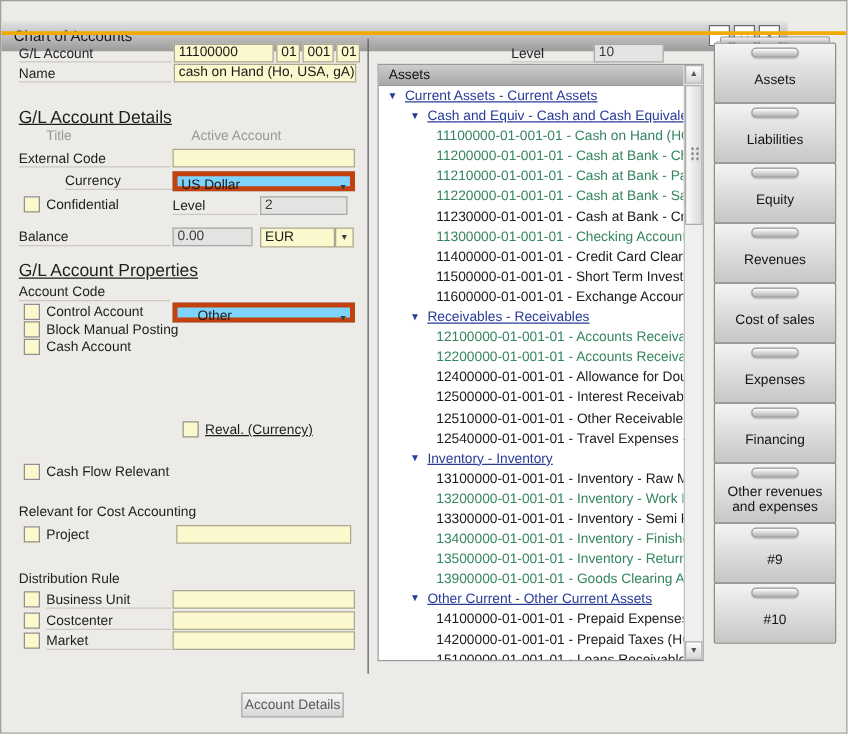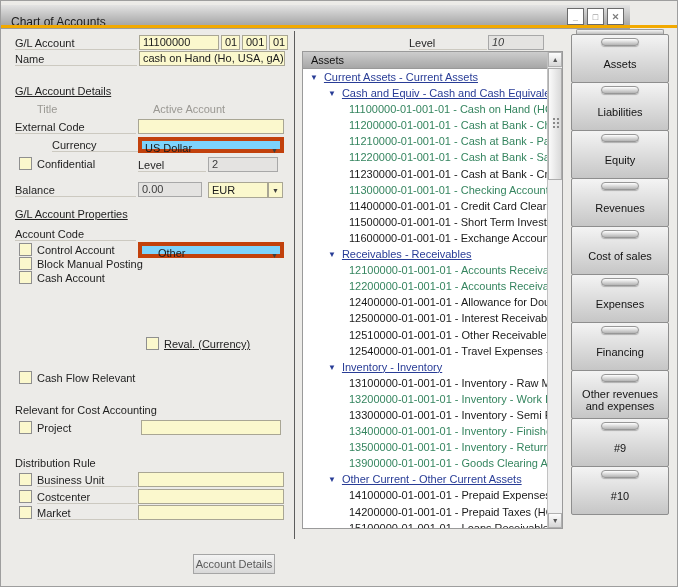--- a/index.html
+++ b/index.html
@@ -1,29 +1,29 @@
 <!DOCTYPE html>
 <html><head>
 <meta charset="utf-8">
 <style>
   html,body{margin:0;padding:0;background:#d7d5d2;}
   *{box-sizing:border-box;font-family:"Liberation Sans",sans-serif;}
   .win{position:relative;width:678px;height:587px;background:#ECEBE8;border:1px solid #9e9e9e;overflow:hidden;}
   .abs{position:absolute;}
   
-  .titlebar{left:0;top:4px;width:629px;height:24px;background:linear-gradient(#e3e3e3,#c2c2c2 45%,#9b9b9b);display:flex;align-items:flex-end;}
+  .titlebar{left:0;top:16px;width:629px;height:24px;background:linear-gradient(#e3e3e3,#c2c2c2 45%,#9b9b9b);display:flex;align-items:center;}
   .title-text{margin-left:10px;font-size:12px;color:#1b1b1b;}
   .win-btns{position:absolute;right:6px;top:3px;display:flex;gap:3px;}
   .win-btn{width:17px;height:17px;background:#fff;border:1px solid #6b6b6b;display:flex;align-items:center;justify-content:center;font-size:9px;color:#7d7d7d;font-weight:bold;}
   .accent{left:0;top:24px;width:678px;height:3px;background:#F2A900;}
   
   .lbl{font-size:11px;color:#1e1e1e;white-space:nowrap;}
   .lbl-gray{font-size:11px;color:#9a9893;white-space:nowrap;}
   .lbl-ul{border-bottom:1px solid #ccc9c0;}
-  .sec-title{font-size:11px;color:#1e1e1e;text-decoration:underline;white-space:nowrap;}
+  .sec-title{font-size:14px;color:#1e1e1e;text-decoration:underline;white-space:nowrap;}
   .field{height:15px;background:#FBF8CD;border:1px solid #a9a694;font-size:11px;color:#1a1a1a;padding:0 3px;line-height:13px;white-space:nowrap;overflow:hidden;}
   .field-gray{height:15px;background:#e4e3e1;border:1px solid #a8a8a8;font-size:11px;color:#3c3c3c;padding:0 3px;line-height:13px;overflow:hidden;}
   .dd{height:16px;background:#7dd3fc;border:4px solid #c2410c;font-size:11px;color:#1a1a1a;padding:0 14px 0 3px;line-height:14px;position:relative;}
   .dd-arrow{position:absolute;right:2px;top:3px;font-size:7px;color:#3f3f3f;}
   .dd-btn{height:16px;background:#FBF8CD;border:1px solid #a9a694;font-size:7px;color:#3f3f3f;display:flex;align-items:center;justify-content:center;}
   .checkbox{display:inline-block;width:13px;height:13px;background:#FBF8CD;border:1px solid #8f8f8f;vertical-align:middle;}
   .cb-label{font-size:11px;color:#1e1e1e;margin-left:6px;vertical-align:middle;white-space:nowrap;}
   .caret{display:inline-block;width:1px;height:11px;background:#000;vertical-align:middle;margin-left:1px;}
   
   .vsep{left:293px;top:30px;width:1px;height:508px;background:#5c5c5c;}
@@ -72,21 +72,21 @@
     </span>
   </div>
   <div class="abs accent"></div>
 
   <span class="abs lbl lbl-ul" style="left:14px;top:36px;width:122px;">G/L Account</span>
   <div class="abs field" style="left:138px;top:34px;width:80px;">11100000</div>
   <div class="abs field" style="left:220px;top:34px;width:19px;">01</div>
   <div class="abs field" style="left:241px;top:34px;width:25px;">001</div>
   <div class="abs field" style="left:268px;top:34px;width:19px;">01</div>
   <span class="abs lbl lbl-ul" style="left:408px;top:36px;width:78px;">Level</span>
-  <div class="abs field-gray" style="left:487px;top:34px;width:56px;font-style:italic;">10</div>
+  <div class="abs field-gray" style="left:474px;top:34px;width:56px;">10</div>
 
   <span class="abs lbl lbl-ul" style="left:14px;top:52px;width:122px;">Name</span>
   <div class="abs field" style="left:138px;top:50px;width:146px;"><span>cash on Hand (Ho, USA, gA)</span><span class="caret"></span></div>
 
   <span class="abs sec-title" style="left:14px;top:84px;">G/L Account Details</span>
   <span class="abs lbl-gray" style="left:36px;top:102px;">Title</span>
   <span class="abs lbl-gray" style="left:152px;top:102px;">Active Account</span>
 
   <span class="abs lbl lbl-ul" style="left:14px;top:120px;width:121px;">External Code</span>
   <div class="abs field" style="left:137px;top:118px;width:146px;"></div>

